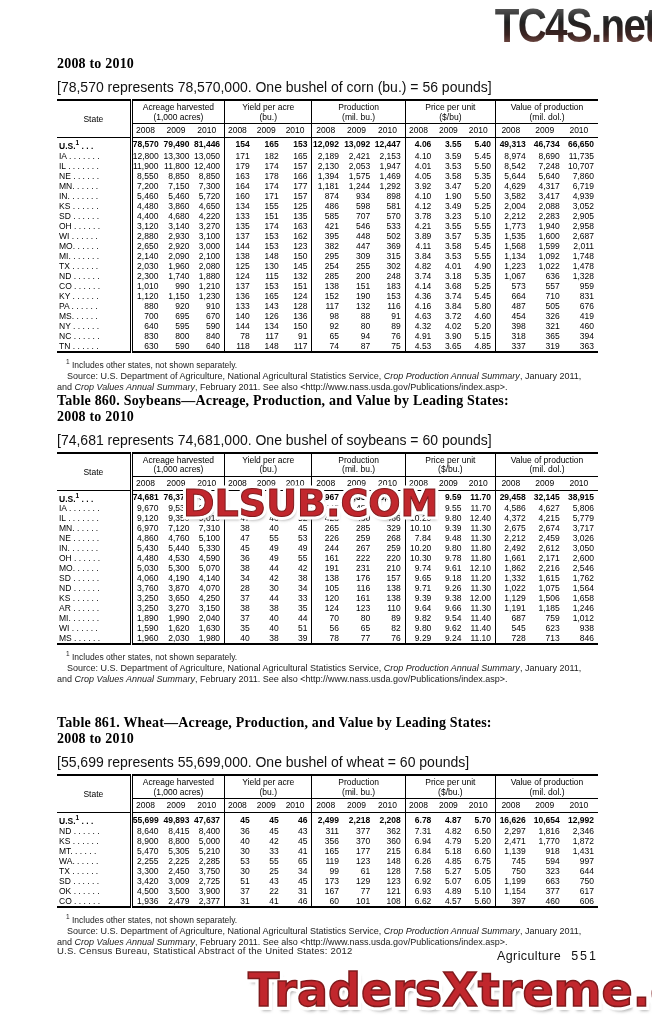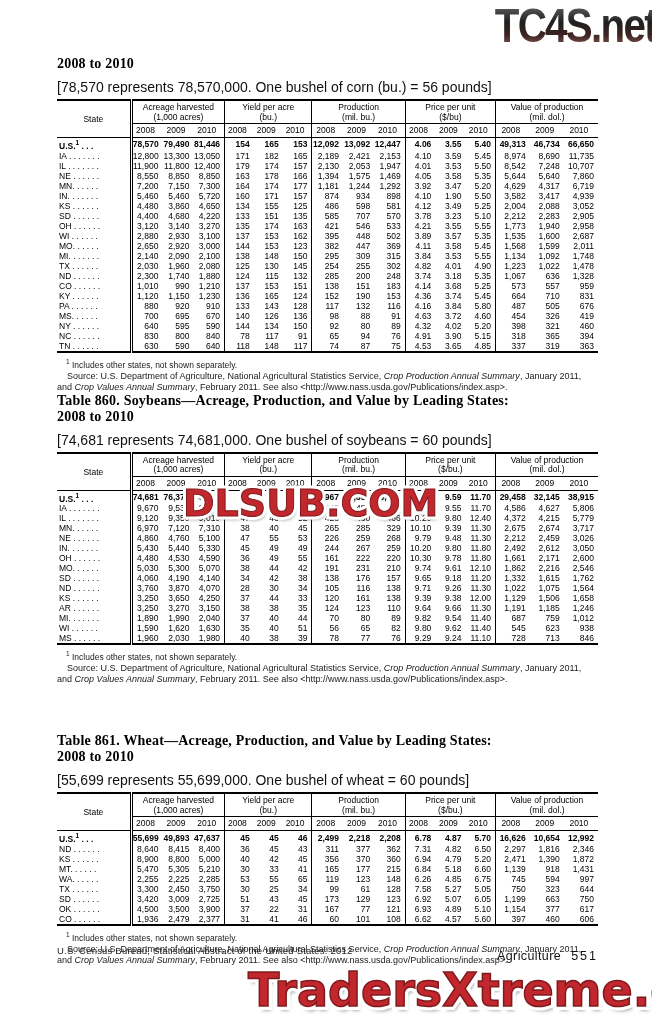--- a/index.html
+++ b/index.html
@@ -43,21 +43,21 @@
   td.num { text-align:right; padding-right:4px; }
   tr.us-row td { font-weight:bold; }
 
   p.footnote { font-size:8.5px; line-height:10px; margin:4px 0 1px 0; padding-left:9px; }
   p.footnote sup { font-size:6.5px; }
   p.source { font-size:9px; line-height:11px; margin:0; text-indent:10px; }
   p.source .ital { font-style:italic;text-align:center; }
 
   section.tbl-block { position:relative; }
   #s860 { }
-  #s861 { margin-top:48px; }
+  #s861 { margin-top:30px; }
 
   
   .wm-tc4s {
     position:absolute; top:2px; right:-4px; z-index:1;
     font-family:"Liberation Sans", sans-serif; font-weight:900;
     font-size:48px; line-height:48px; letter-spacing:-2px;
     transform:scaleX(.84); transform-origin:100% 0;
     background:linear-gradient(180deg,#6b6b6b 0%,#202020 42%,#3a2321 68%,#8a5a52 96%);
     -webkit-background-clip:text; background-clip:text; color:transparent;
     white-space:nowrap;
@@ -686,21 +686,21 @@
               <td class="state-cell"><span>NE</span><span class="dots"> . . . . . .</span></td>
               <td class="num group-start">4,860</td>
               <td class="num">4,760</td>
               <td class="num">5,100</td>
               <td class="num group-start">47</td>
               <td class="num">55</td>
               <td class="num">53</td>
               <td class="num group-start">226</td>
               <td class="num">259</td>
               <td class="num">268</td>
-              <td class="num group-start">9.79</td>
+              <td class="num group-start">7.84</td>
               <td class="num">9.48</td>
               <td class="num">11.30</td>
               <td class="num group-start">2,212</td>
               <td class="num">2,459</td>
               <td class="num">3,026</td>
             </tr>
             <tr>
               <td class="state-cell"><span>IN</span><span class="dots">. . . . . . .</span></td>
               <td class="num group-start">5,430</td>
               <td class="num">5,440</td>
@@ -1002,21 +1002,21 @@
               <td class="num group-start">40</td>
               <td class="num">42</td>
               <td class="num">45</td>
               <td class="num group-start">356</td>
               <td class="num">370</td>
               <td class="num">360</td>
               <td class="num group-start">6.94</td>
               <td class="num">4.79</td>
               <td class="num">5.20</td>
               <td class="num group-start">2,471</td>
-              <td class="num">1,390</td>
+              <td class="num">1,770</td>
               <td class="num">1,872</td>
             </tr>
             <tr>
               <td class="state-cell"><span>MT</span><span class="dots">. . . . . .</span></td>
               <td class="num group-start">5,470</td>
               <td class="num">5,305</td>
               <td class="num">5,210</td>
               <td class="num group-start">30</td>
               <td class="num">33</td>
               <td class="num">41</td>

